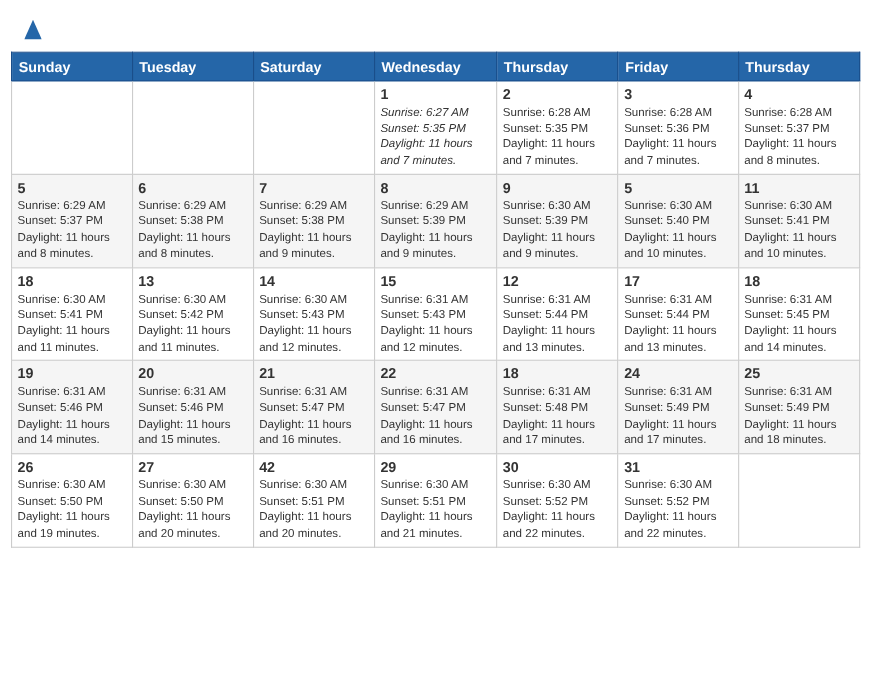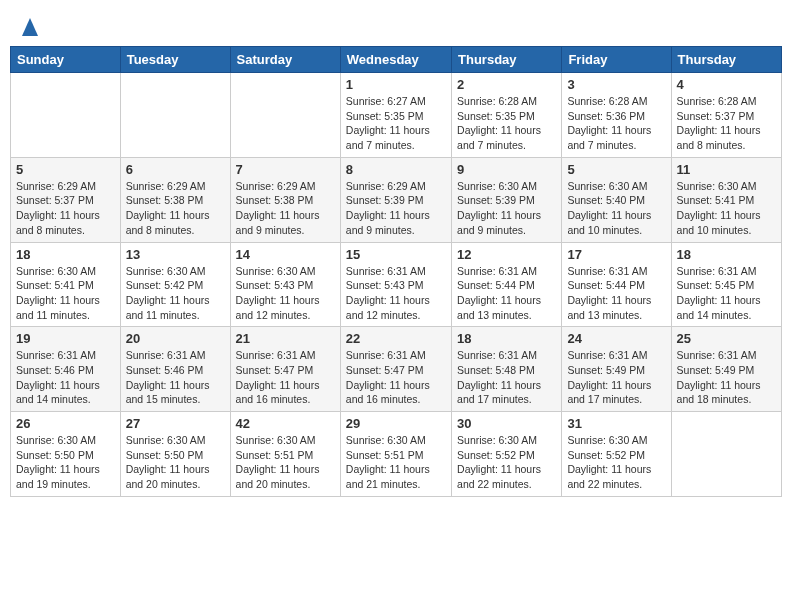--- a/index.html
+++ b/index.html
@@ -122,21 +122,21 @@
         <th>Thursday</th>
       </tr>
   </thead>
   <tbody id="calendar-body">
       <tr>
         <td class="empty-cell"></td>
         <td class="empty-cell"></td>
         <td class="empty-cell"></td>
         <td>
           <span class="day-number">1</span>
-          <div class="cell-text" style="white-space: pre-line;">Sunrise: 6:27 AM
+          <div class="cell-text" style="white-space: pre-line; font-style: italic;">Sunrise: 6:27 AM
 Sunset: 5:35 PM
 Daylight: 11 hours
 and 7 minutes.</div>
         </td>
         <td>
           <span class="day-number">2</span>
           <div class="cell-text" style="white-space: pre-line;">Sunrise: 6:28 AM
 Sunset: 5:35 PM
 Daylight: 11 hours
 and 7 minutes.</div>

